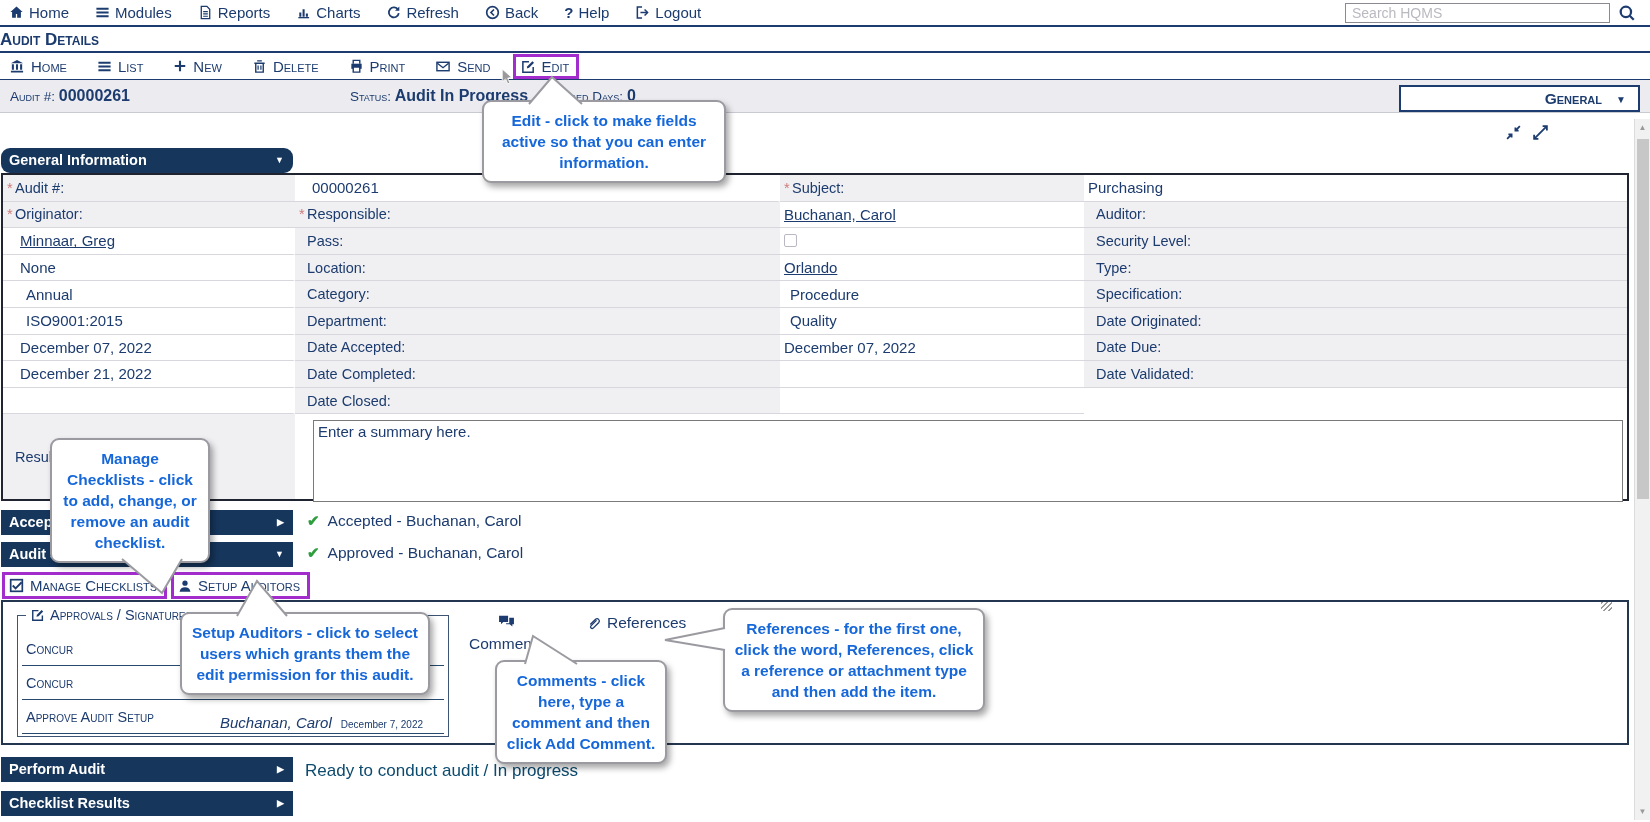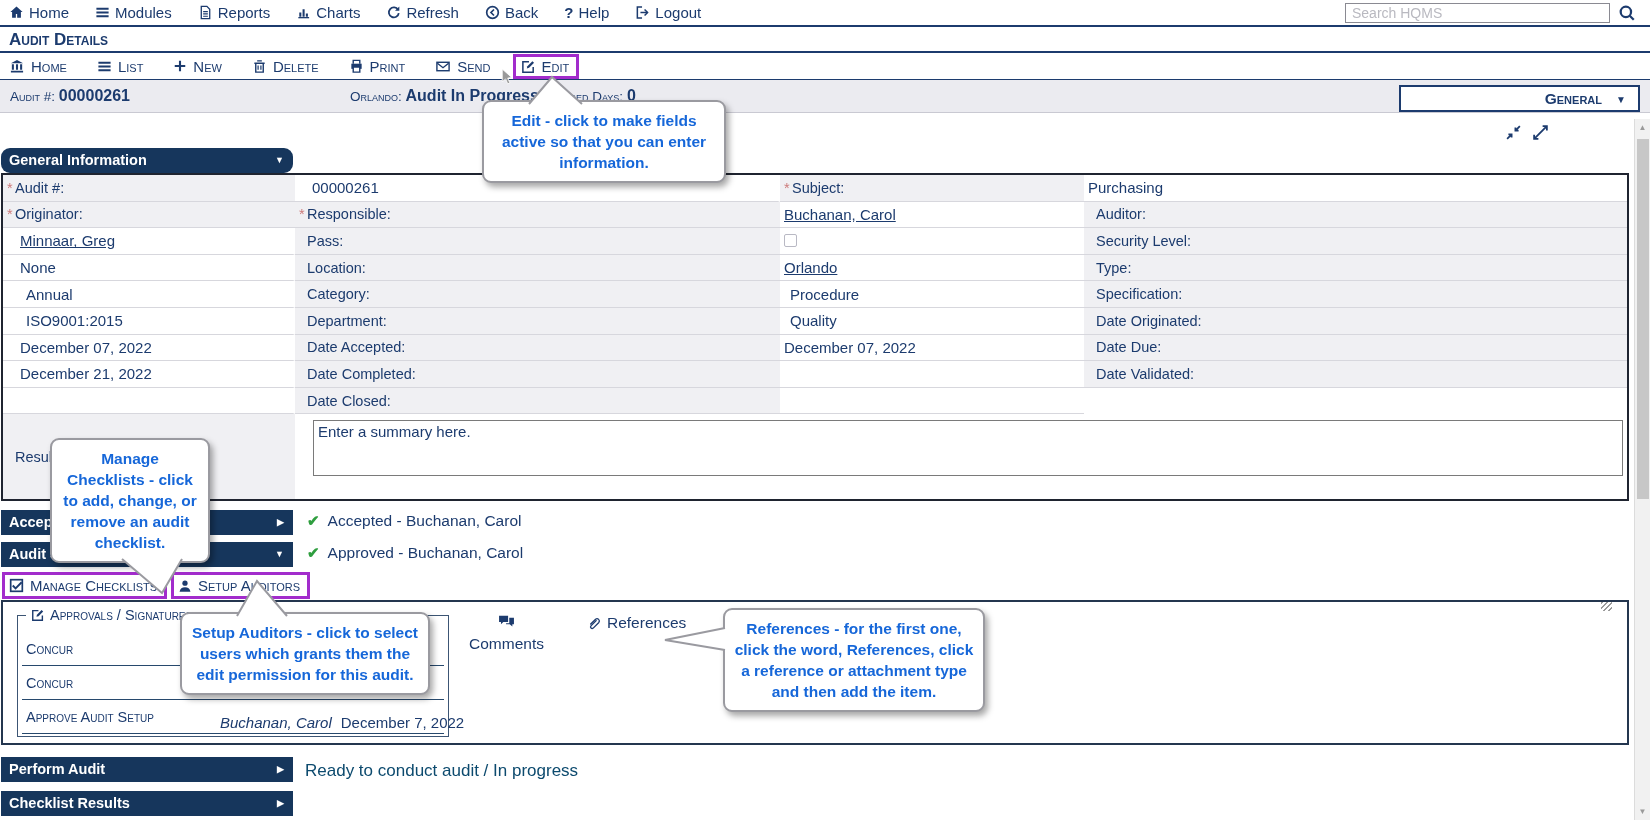--- a/index.html
+++ b/index.html
@@ -13,21 +13,21 @@
   #topnav { height:27px; display:flex; align-items:center; gap:26px; padding-left:9px;
     border-bottom:2px solid #1c3b6e; position:relative; }
   .nav-item { display:inline-flex; align-items:center; gap:5px; font-size:15px; cursor:pointer; }
   #search-wrap { position:absolute; right:40px; top:3px; }
   #search-input { width:265px; height:20px; border:1px solid #8a8a92; font-size:14px;
     padding:1px 6px; color:#0f172a; font-family:inherit; }
   #search-input::placeholder { color:#b9b9c0; }
   #search-btn { position:absolute; right:-26px; top:0px; }
 
   
-  #title-row { height:26px; line-height:26px; padding-left:9px; font-size:17px; font-weight:bold;
+  #title-row { height:26px; line-height:26px; font-size:17px; font-weight:bold;
     border-bottom:2px solid #1c3b6e; }
   #toolbar { height:27px; display:flex; align-items:center; gap:30px; padding-left:9px;
     border-bottom:1px solid #1c3b6e; position:relative; }
   .tool-item { display:inline-flex; align-items:center; gap:6px; font-size:15px; font-weight:500; cursor:pointer; }
   .tool-item.hl { border:3px solid #a22ccc; padding:0px 7px 0px 5px; margin-left:-8px; height:25px; }
 
   
   #statusbar { height:33px; background:#ebebf0; border-bottom:1px solid #c9c9d2; position:relative; }
   .sb-field { position:absolute; top:7px; font-size:13.5px; }
   .sb-field b { font-size:16px; font-variant:normal; }
@@ -55,39 +55,39 @@
   .gi-value { border-bottom:1px solid #d7d7dd; font-size:15px; display:flex; align-items:center; }
   .gi-value.c1 { padding-left:17px; border-right:2px solid #fff; }
   .gi-value.c2 { padding-left:4px; }
   .val.link { text-decoration:underline; cursor:pointer; }
   .val.indent { padding-left:6px; }
   .checkbox { display:none; width:13px; height:13px; border:1px solid #b9b9c4; background:#fff;
     border-radius:2px; cursor:pointer; }
   #results-row { display:flex; height:85px; }
   #results-label { width:292px; background:#f0f0f3; font-size:14.5px; display:flex; align-items:center; padding-left:12px; }
   #results-content { flex:1; }
-  #results-textarea { margin:6px 0 0 18px; width:1310px; height:56px; border:1px solid #7a7a7a;
+  #results-textarea { margin:6px 0 0 18px; width:1310px; height:82px; border:1px solid #7a7a7a;
     font-family:inherit; font-size:15px; color:#1c3b6e; padding:2px 4px; resize:none; position:relative; }
   #resize-corner { position:absolute; left:1601px; top:487px; width:11px; height:11px;
     background:repeating-linear-gradient(135deg,#fff 0 2px,#9a9a9a 2px 3.5px); }
 
   
   .setup-btn { position:absolute; display:inline-flex; align-items:center; gap:6px; background:#fff;
     border:3px solid #a22ccc; font-size:15px; padding:1px 7px 1px 4px; height:27px; cursor:pointer; }
   #setup-box { position:absolute; left:1px; top:487px; width:1628px; height:145px; border:2px solid #24364f; }
   #approvals-fieldset { position:absolute; left:14px; top:13px; width:432px; height:122px;
     border:1.5px solid #3c5574; }
   #approvals-legend { position:absolute; left:8px; top:-9px; background:#fff; padding:0 5px;
     font-size:14.5px; display:inline-flex; align-items:center; gap:5px; }
   .appr-row { height:34px; border-bottom:1px solid #27496d; margin:0 4px; position:relative;
     font-size:14.5px; line-height:34px; padding-left:4px; }
   .appr-row:first-of-type { margin-top:16px; }
   #signature { position:absolute; left:198px; top:6px; white-space:nowrap; }
   #signature .name { font-style:italic; font-size:15px; }
-  #signature .date { font-size:15px; margin-left:5px; }
+  #signature .date { font-size:10px; margin-left:5px; }
   .doc-link { position:absolute; display:inline-flex; align-items:center; gap:6px; font-size:15.5px; cursor:pointer; }
 
   
   #perform-status { position:absolute; left:305px; top:648px; color:#0c4a6e; font-size:17px; }
 
   
   #fit-icons { position:absolute; left:1505px; top:11px; display:flex; gap:10px; }
 
   
   #scrollbar { position:absolute; left:1634px; top:6px; width:16px; height:701px; background:#f1f1f1;
@@ -229,21 +229,21 @@
   <svg class="cursor-arrow" style="left:500px; top:16px;" width="14" height="17" viewBox="0 0 11 16">
       <path d="M1 0v12l3.2-2.6 2 4.6 2-1-2-4.4 3.8-.6z" fill="#9a9a9a" stroke="#fff" stroke-width=".8"></path>
     </svg>
 </div>
 
 <div id="statusbar">
   <span class="sb-field" style="left:10px;">
     <span class="sc">Audit #:</span>
     <b>00000261</b></span>
   <span class="sb-field" style="left:350px;">
-    <span class="sc">Orlando:</span>
+    <span class="sc">Status:</span>
     <b>Audit In Progress</b></span>
   <span class="sb-field" style="left:560px;">
     <span class="sc">Aged Days:</span>
     <b>0</b></span>
   <span id="view-box" class="sc">
     <span>General</span>
     <span class="caret">▼</span>
   </span>
 </div>
 
@@ -507,20 +507,26 @@
         <path d="M70 0 110 34 130 0" fill="#fff" stroke="#9a9aa0" stroke-width="2"></path>
       </svg>
     <span>Manage Checklists - click to add, change, or remove an audit checklist.</span>
   </div>
   <div class="tooltip" id="tt-setup">
     <svg style="left:0; top:-36px;" width="250" height="38">
         <path d="M55 38 75 3 105 38" fill="#fff" stroke="#9a9aa0" stroke-width="2"></path>
       </svg>
     <span>Setup Auditors - click to select users which grants them the edit permission for this audit.</span>
   </div>
+  <div class="tooltip" id="tt-comments">
+    <svg style="left:0; top:-28px;" width="172" height="30">
+        <path d="M28 30 36 2 80 30" fill="#fff" stroke="#9a9aa0" stroke-width="2"></path>
+      </svg>
+    <span>Comments - click here, type a comment and then click Add Comment.</span>
+  </div>
   <div class="tooltip" id="tt-references">
     <svg style="left:-64px; top:8px;" width="66" height="46">
         <path d="M64 10 4 22 64 32" fill="#fff" stroke="#9a9aa0" stroke-width="2"></path>
       </svg>
     <span>References - for the first one, click the word, References, click a reference or attachment type and then add the item.</span>
   </div>
 
 </div>
 
 </body></html>

